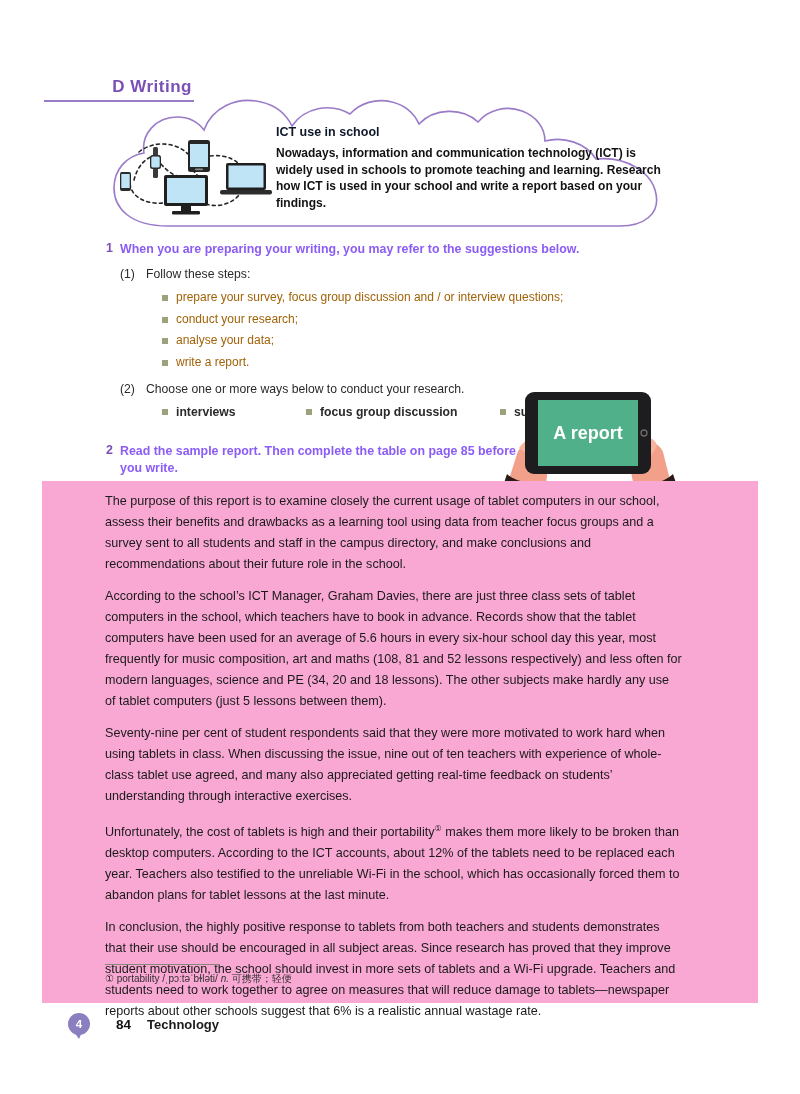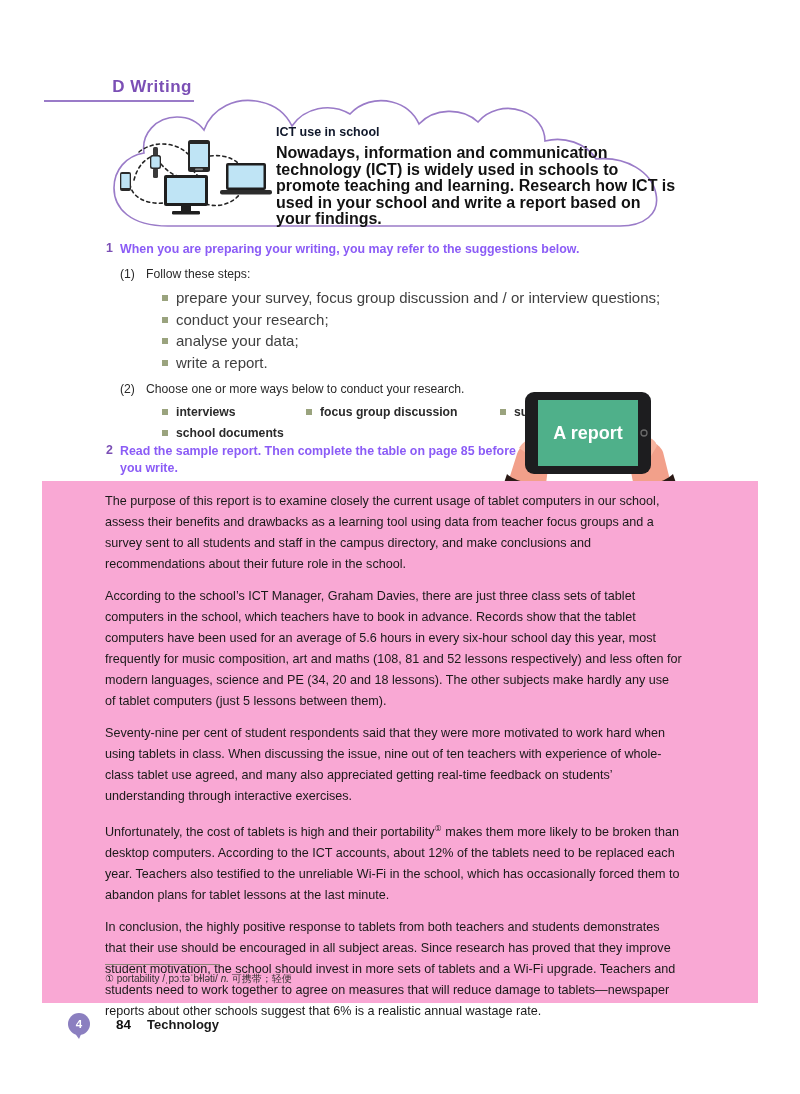--- a/index.html
+++ b/index.html
@@ -62,21 +62,21 @@
     width: 400px;
   }
   .cloud-title {
     font-size: 12.5px;
     font-weight: bold;
     color: #0f172a;
     margin-bottom: 5px;
     line-height: 16px;
   }
   .cloud-body {
-    font-size: 16px;
+    font-size: 12px;
     font-weight: bold;
     color: #121212;
     line-height: 16.5px;
   }
 
   
   .task {
     position: absolute;
     font-size: 12.4px;
   }
@@ -109,22 +109,22 @@
     left: 0;
     top: 0;
   }
 
   ul.bullets {
     list-style: none;
     margin: 4px 0 0 0;
     padding: 0 0 0 42px;
   }
   ul.bullets li {
-    font-size: 15px;
-    color: #404040;
+    font-size: 12px;
+    color: #a16207;
     line-height: 21.5px;
     position: relative;
     padding-left: 14px;
   }
   ul.bullets li::before {
     content: "";
     position: absolute;
     left: 0;
     top: 8px;
     width: 6px;
@@ -366,21 +366,20 @@
     <span>Choose one or more ways below to conduct your research.</span>
   </div>
 
   <div class="ways-grid">
     <div class="ways-row">
       <span class="way-item" style="width:130px">interviews</span>
       <span class="way-item" style="width:180px">focus group discussion</span>
       <span class="way-item">surveys</span>
     </div>
     <div class="ways-row">
-      <span class="way-item" style="width:177px">school documents</span>
     </div>
   </div>
 </div>
 
 <div class="task-num" id="task2-num">2</div>
 <div class="task" id="task2">
   <div class="task-title">Read the sample report. Then complete the table on page 85 before you write.</div>
 </div>
 
 <div class="tablet-illus">

